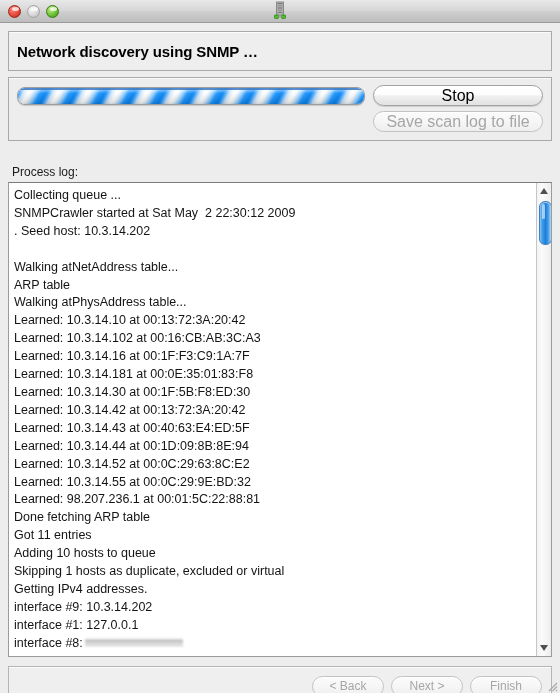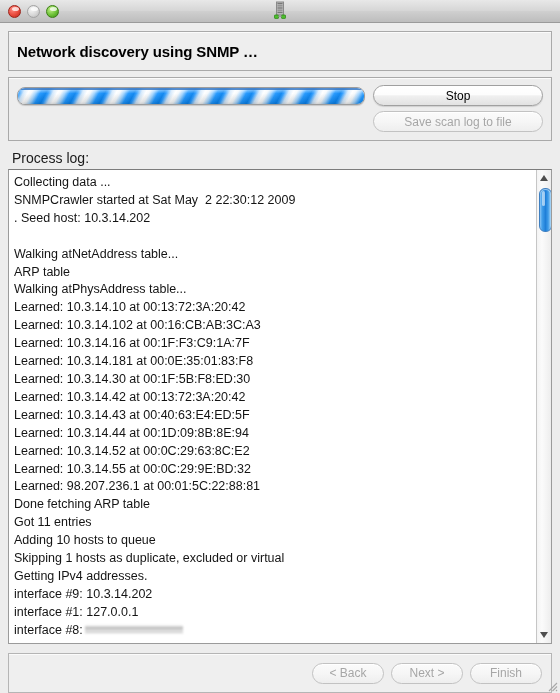--- a/index.html
+++ b/index.html
@@ -151,42 +151,42 @@
     gap: 5px;
   }
 
   
   .btn {
     height: 21px;
     border-radius: 11px;
     border: 1px solid #a0a0a0;
     background: linear-gradient(to bottom, #ffffff 0%, #fdfdfd 45%, #f0f0f0 52%, #e2e2e2 100%);
     font-family: "Liberation Sans", sans-serif;
-    font-size: 12px;
+    font-size: 16px;
     color: #000;
     display: flex;
     align-items: center;
     justify-content: center;
     box-sizing: border-box;
     box-shadow: 0 1px 1px rgba(0,0,0,0.13), inset 0 1px 0 #ffffff;
     cursor: default;
     user-select: none;
     white-space: nowrap;
   }
   .btn.disabled {
     color: #a6a6a6;
     border-color: #c2c2c2;
     background: linear-gradient(to bottom, #fbfbfb 0%, #f6f6f6 50%, #eeeeee 100%);
     box-shadow: inset 0 1px 0 #ffffff;
   }
 
   
   .log-label {
-    margin-top: 9px;
-    font-size: 14px;
+    margin-top: 24px;
+    font-size: 12px;
     color: #1a1a1a;
     padding-left: 4px;
   }
   .log-frame {
     margin-top: 3px;
     height: 475px;
     border: 1px solid #9b9b9b;
     border-top-color: #7c7c7c;
     background: #ffffff;
     box-sizing: border-box;
@@ -342,21 +342,21 @@
       <div class="progress-right">
         <div class="btn">Stop</div>
         <div class="btn disabled">Save scan log to file</div>
       </div>
     </div>
 
     <div class="log-label">Process log:</div>
 
     <div class="log-frame">
       <div class="log-area" id="log-area">
-          <div class="log-line">Collecting data ...</div>
+          <div class="log-line">Collecting queue ...</div>
           <div class="log-line">SNMPCrawler started at Sat May  2 22:30:12 2009</div>
           <div class="log-line">. Seed host: 10.3.14.202</div>
           <div class="log-line">&nbsp;</div>
           <div class="log-line">Walking atNetAddress table...</div>
           <div class="log-line">ARP table</div>
           <div class="log-line">Walking atPhysAddress table...</div>
           <div class="log-line">Learned: 10.3.14.10 at 00:13:72:3A:20:42</div>
           <div class="log-line">Learned: 10.3.14.102 at 00:16:CB:AB:3C:A3</div>
           <div class="log-line">Learned: 10.3.14.16 at 00:1F:F3:C9:1A:7F</div>
           <div class="log-line">Learned: 10.3.14.181 at 00:0E:35:01:83:F8</div>

